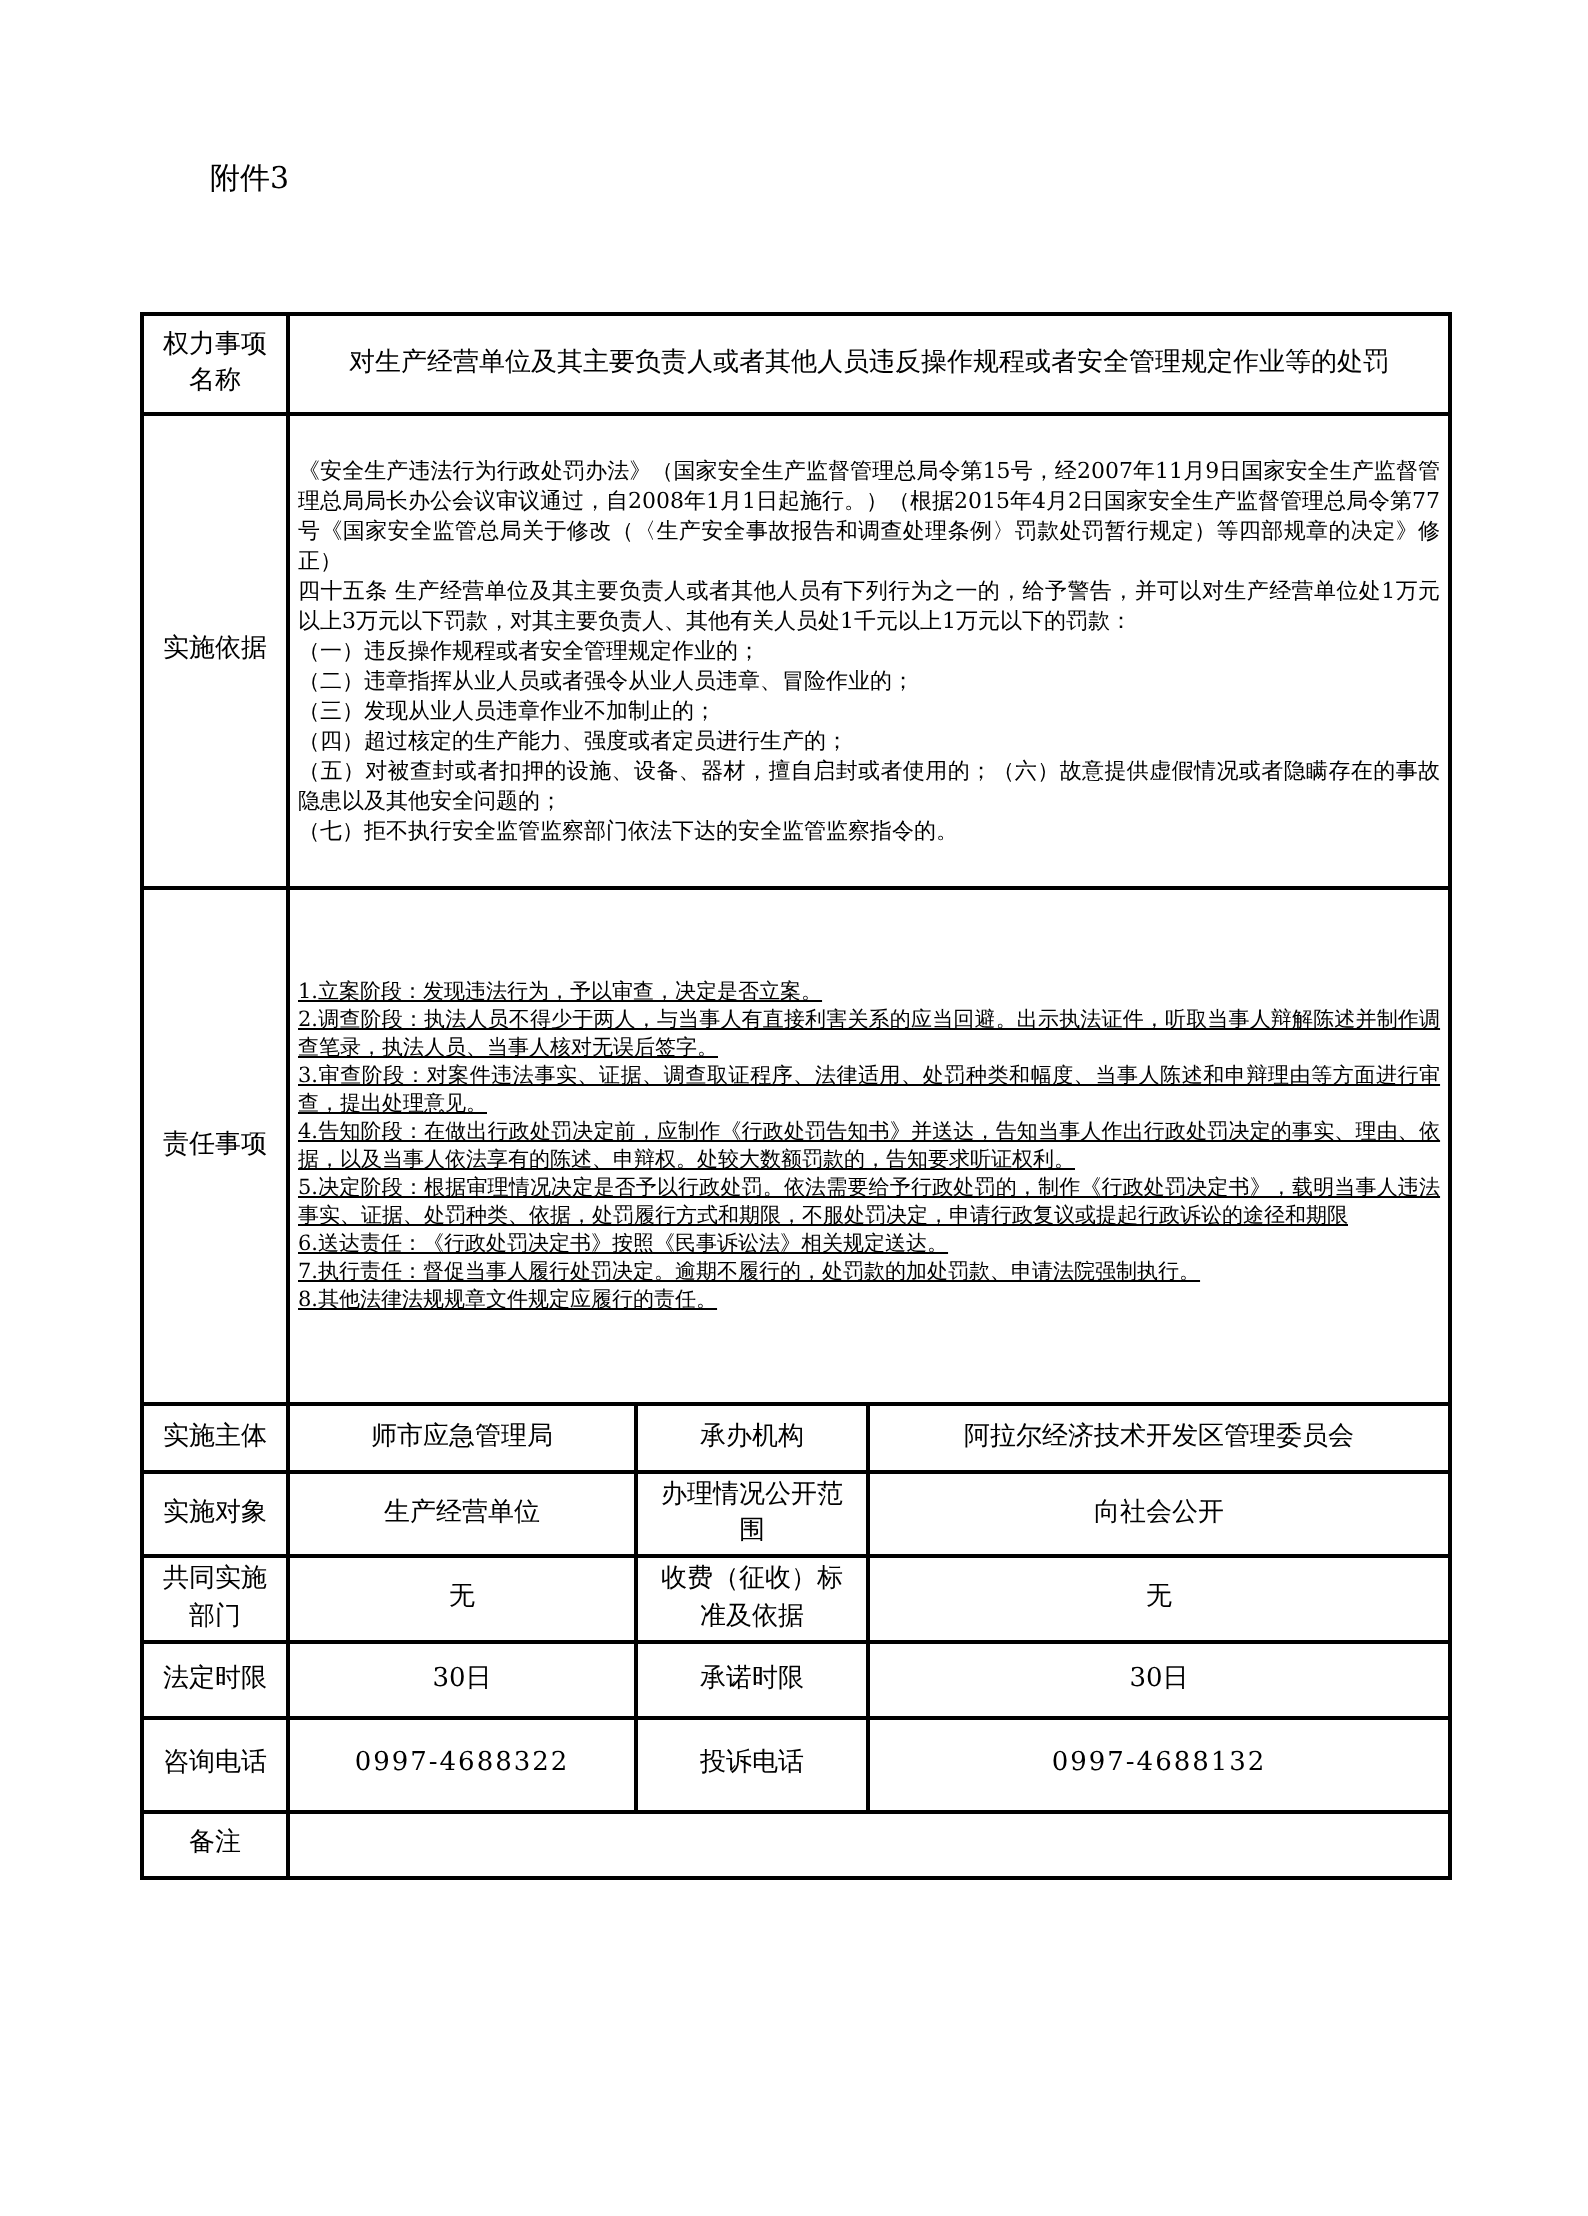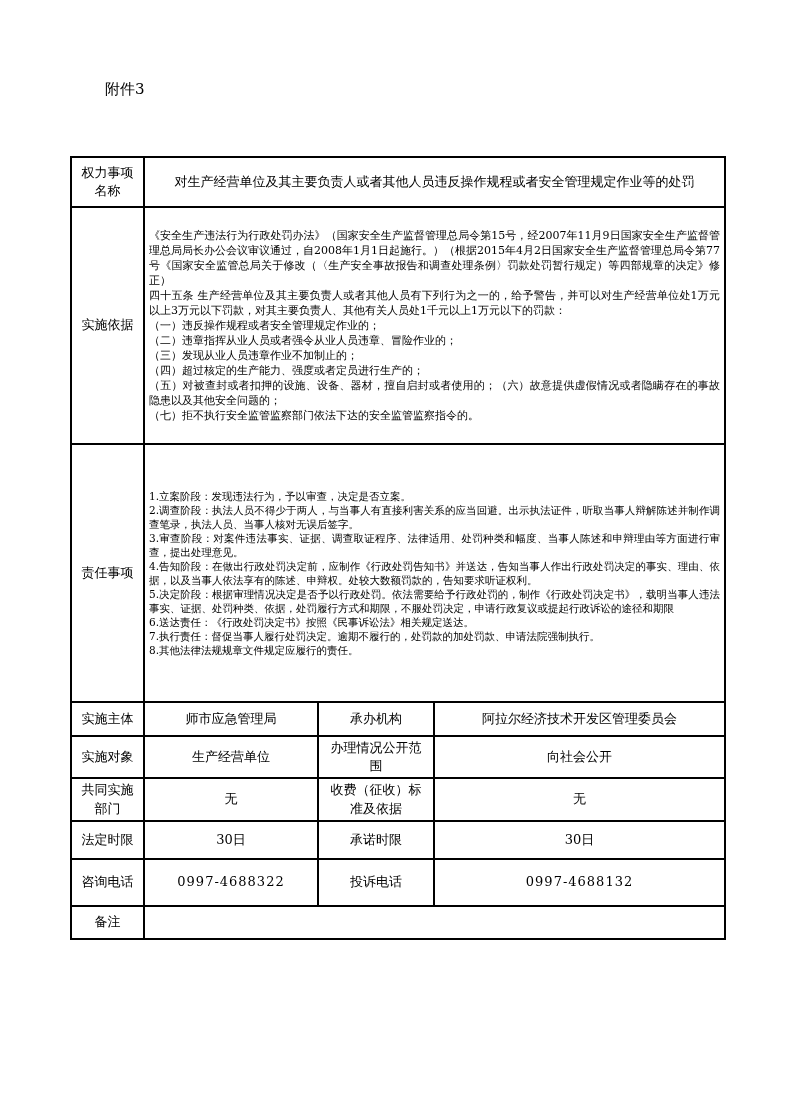--- a/index.html
+++ b/index.html
@@ -66,20 +66,21 @@
     padding: 6px 9px;
   }
   td.basis-text {
     font-size: 11px;
     line-height: 15px;
     border-radius: 14px;
   }
   td.resp-text {
     font-size: 10.5px;
     line-height: 14px;
+    text-decoration: underline;
   }
   tr.h50  { height: 50px; }
   tr.h26  { height: 26px; }
   tr.h237 { height: 237px; }
   tr.h258 { height: 258px; }
   tr.h34  { height: 34px; }
   tr.h41  { height: 41px; margin-left: 28px; }
   tr.h46  { height: 34px; }
   tr.h38  { height: 38px; }
   tr.h47  { height: 47px; }

